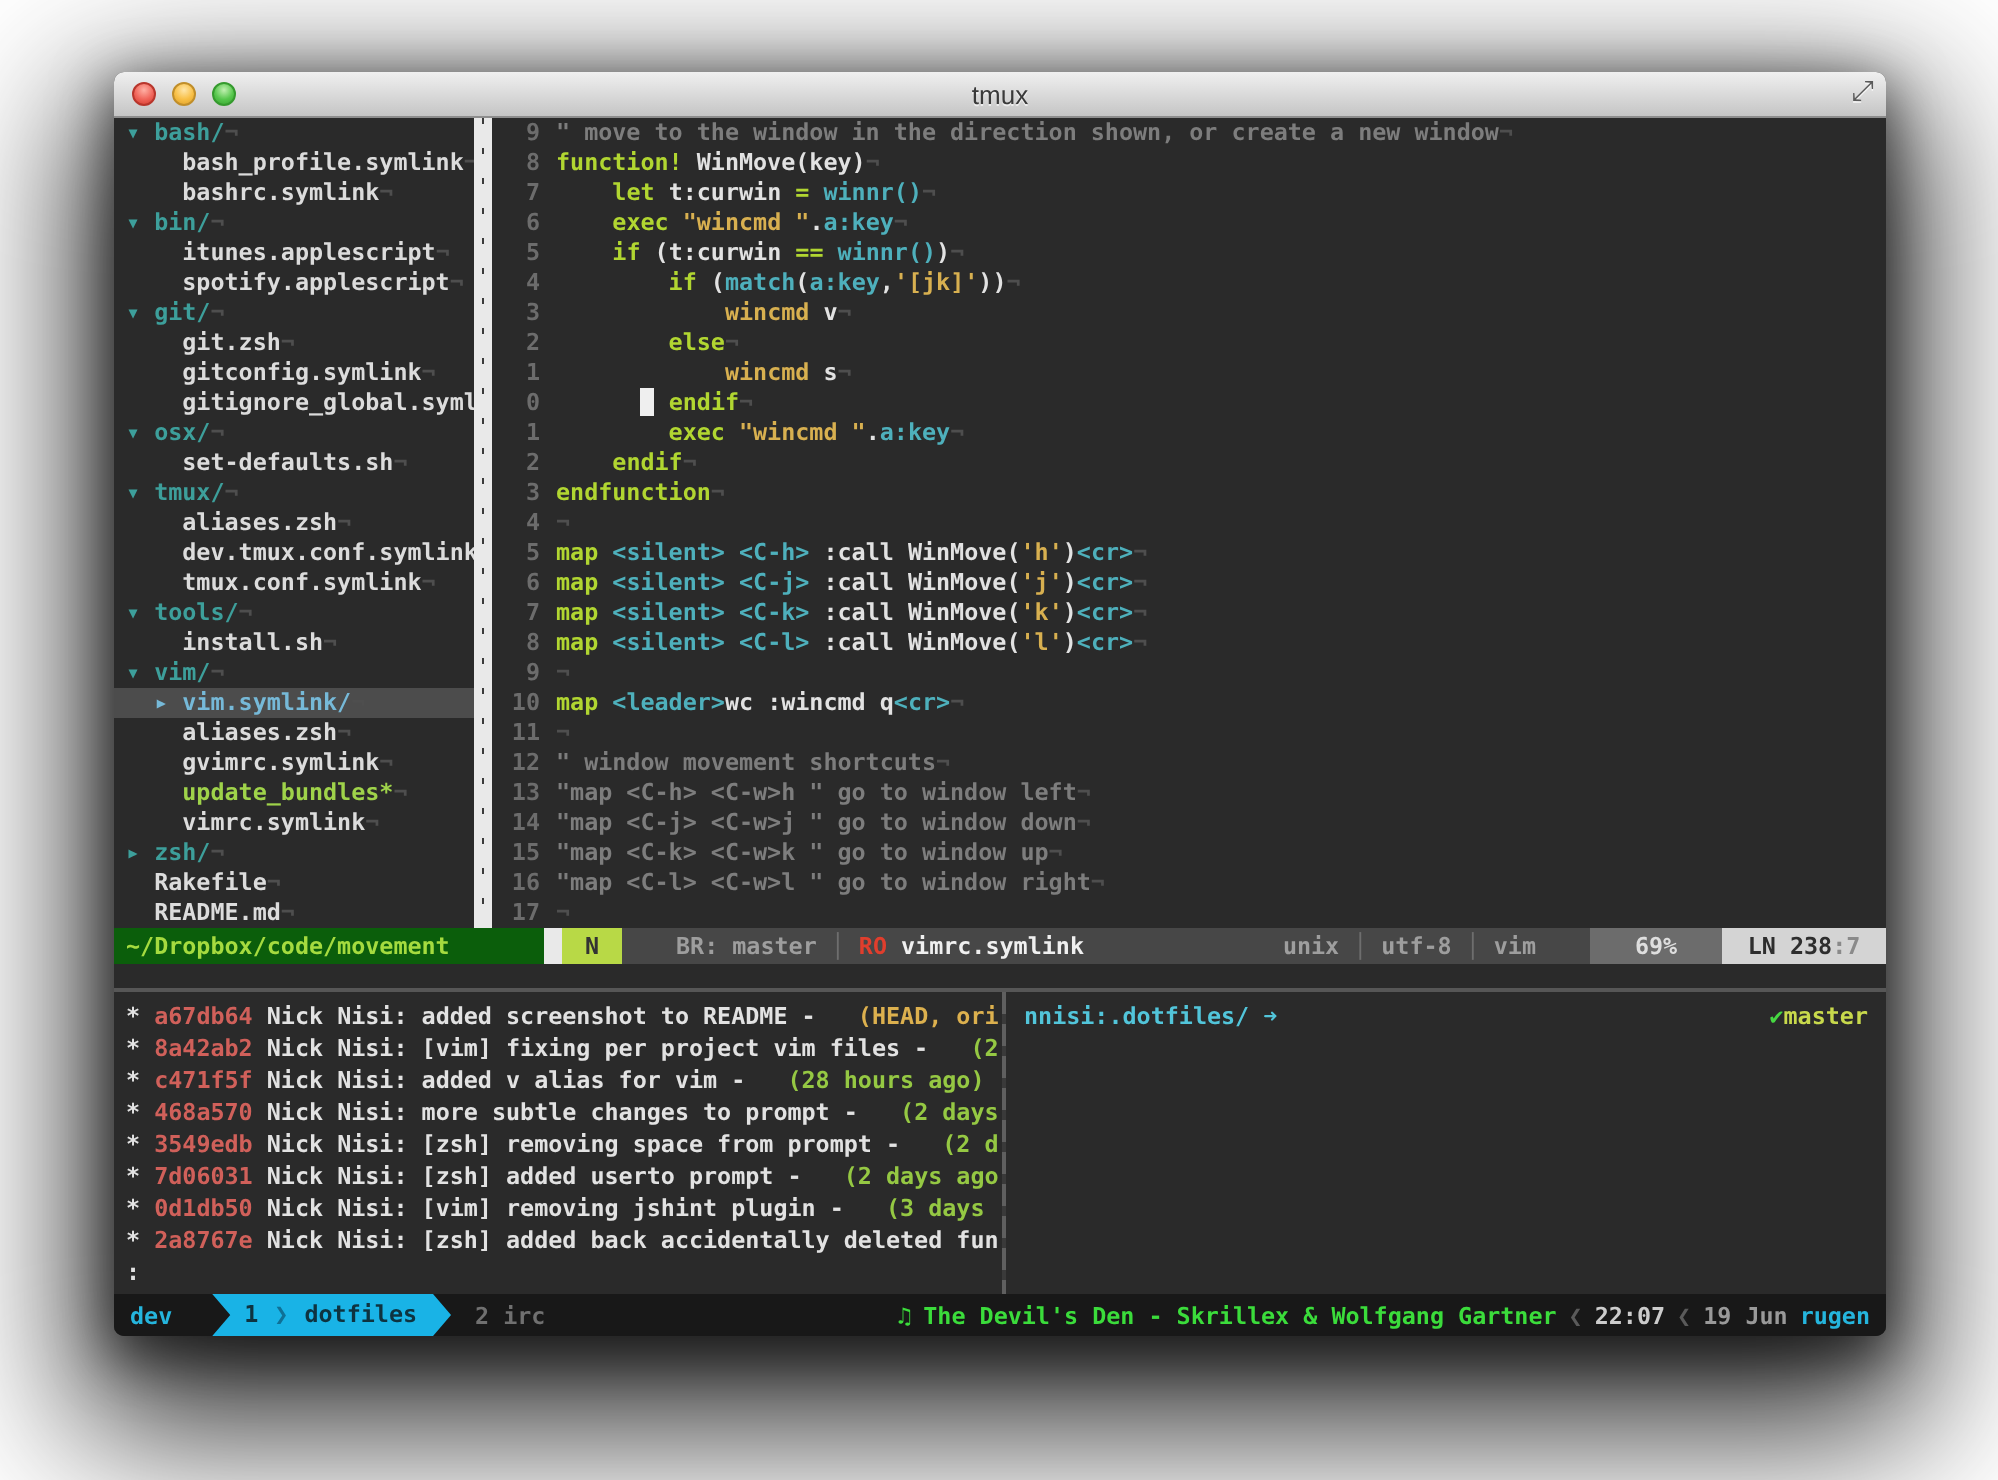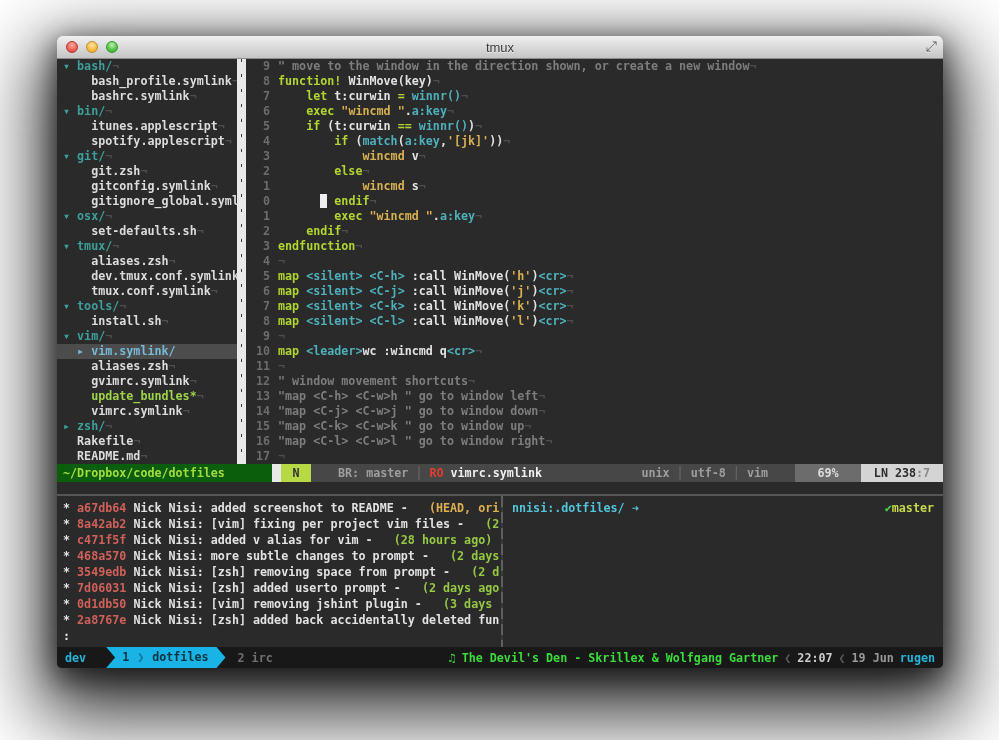--- a/index.html
+++ b/index.html
@@ -182,21 +182,21 @@
           <div class="trow"><span class="lnum">12</span><span class="s-com">" window movement shortcuts</span><span class="s-eol">¬</span></div>
           <div class="trow"><span class="lnum">13</span><span class="s-com">"map &lt;C-h&gt; &lt;C-w&gt;h " go to window left</span><span class="s-eol">¬</span></div>
           <div class="trow"><span class="lnum">14</span><span class="s-com">"map &lt;C-j&gt; &lt;C-w&gt;j " go to window down</span><span class="s-eol">¬</span></div>
           <div class="trow"><span class="lnum">15</span><span class="s-com">"map &lt;C-k&gt; &lt;C-w&gt;k " go to window up</span><span class="s-eol">¬</span></div>
           <div class="trow"><span class="lnum">16</span><span class="s-com">"map &lt;C-l&gt; &lt;C-w&gt;l " go to window right</span><span class="s-eol">¬</span></div>
           <div class="trow"><span class="lnum">17</span><span class="s-eol">¬</span></div>
         </div>
     </div>
 
     <div class="statusline">
-      <span class="sl-tree">~/Dropbox/code/dotfiles</span>
+      <span class="sl-tree">~/Dropbox/code/movement</span>
       <span class="sl-split"></span>
       <span class="sl-mode">N</span>
       <span class="sl-info">
         <span class="sl-branch">BR: master</span>
         <span class="sl-sep">│</span>
         <span class="sl-ro">RO</span>
         <span class="sl-file">vimrc.symlink</span>
         <span class="sl-right">
           <span>unix</span>
           <span class="sl-sep">│</span>

